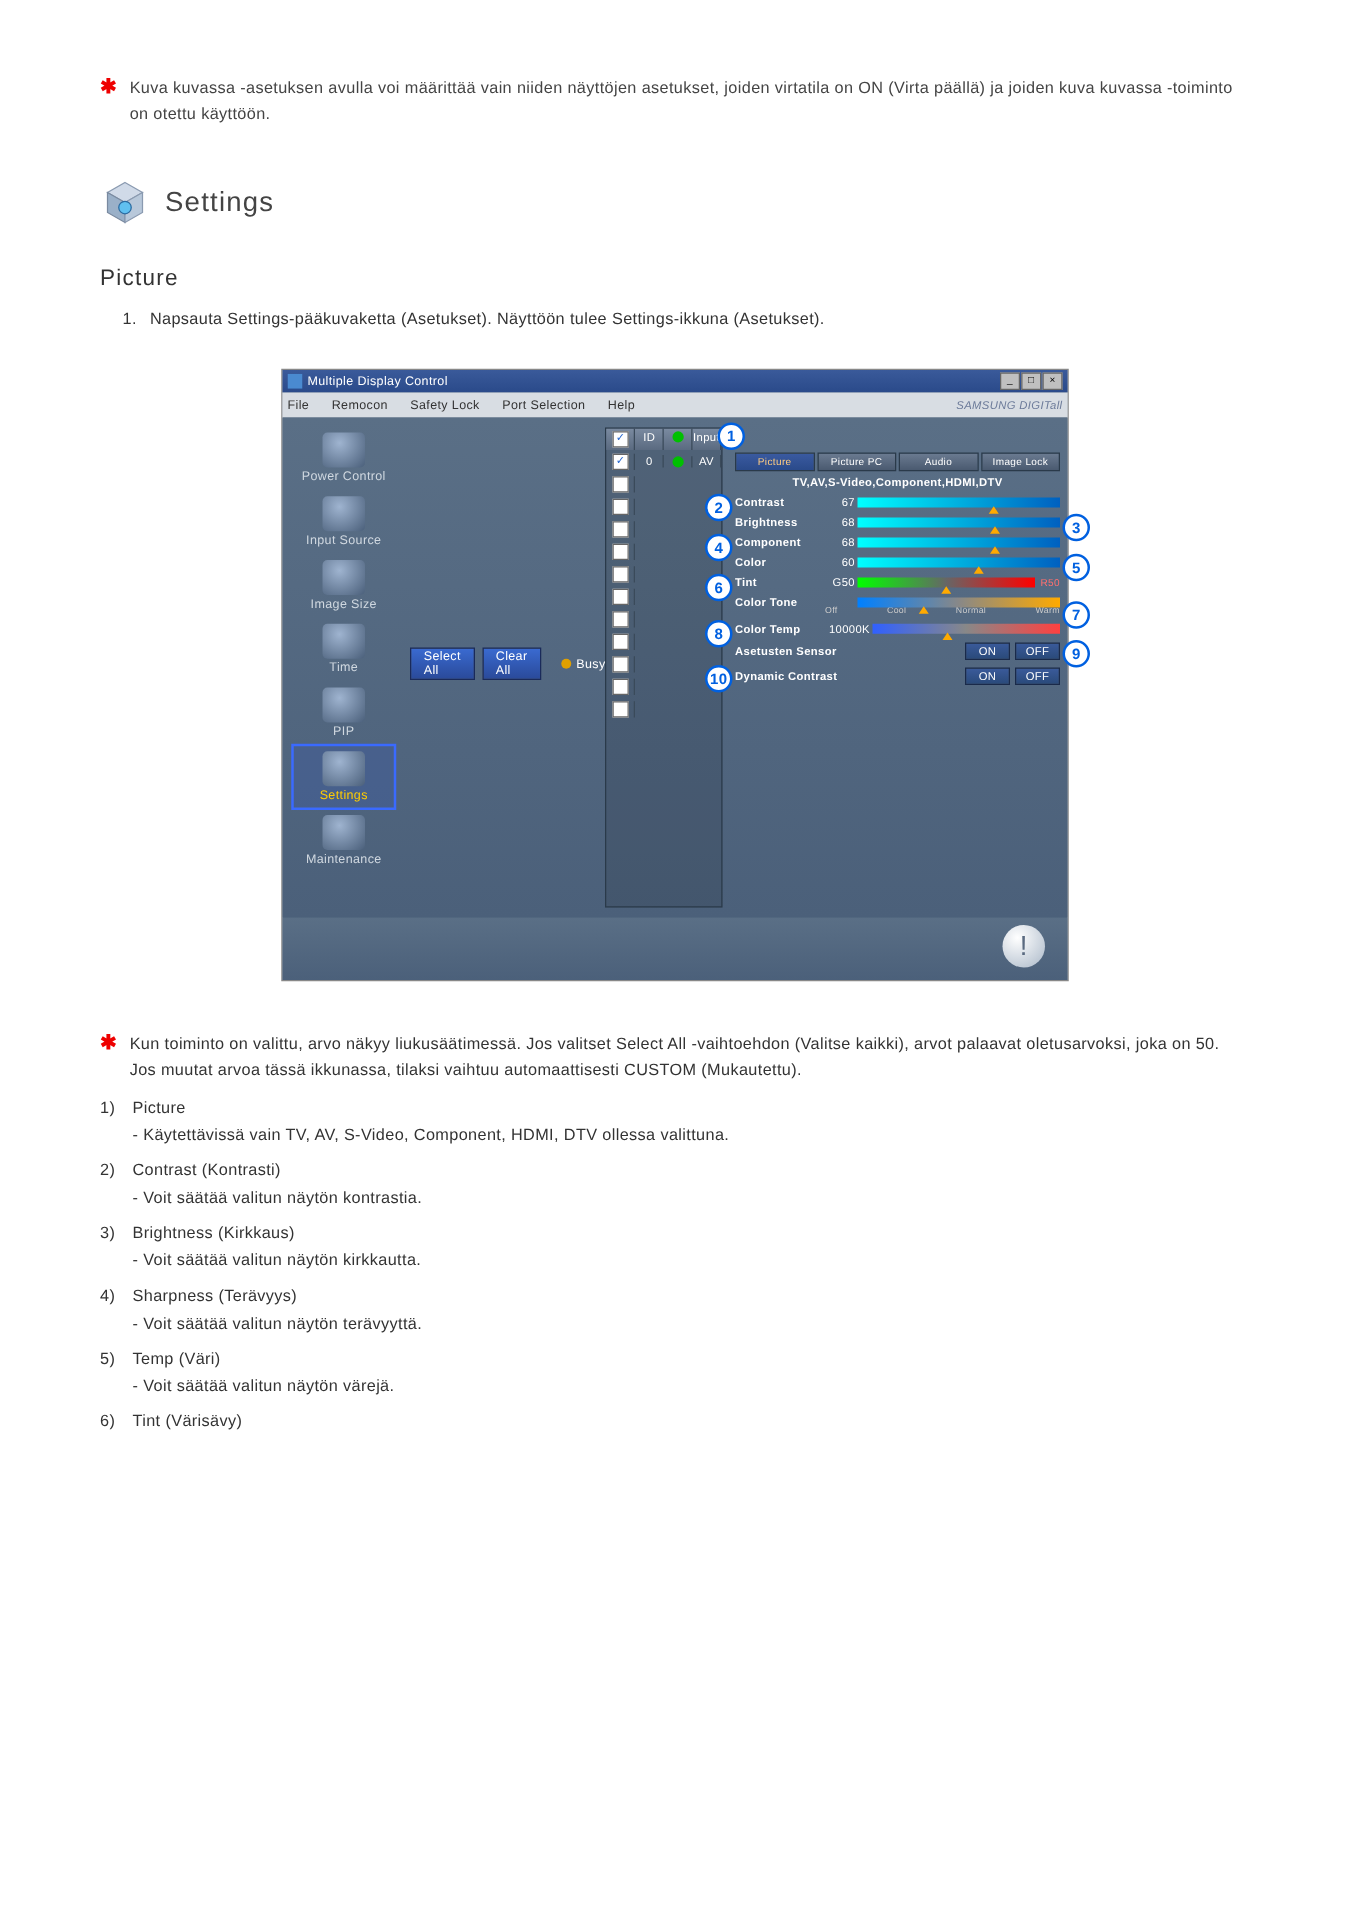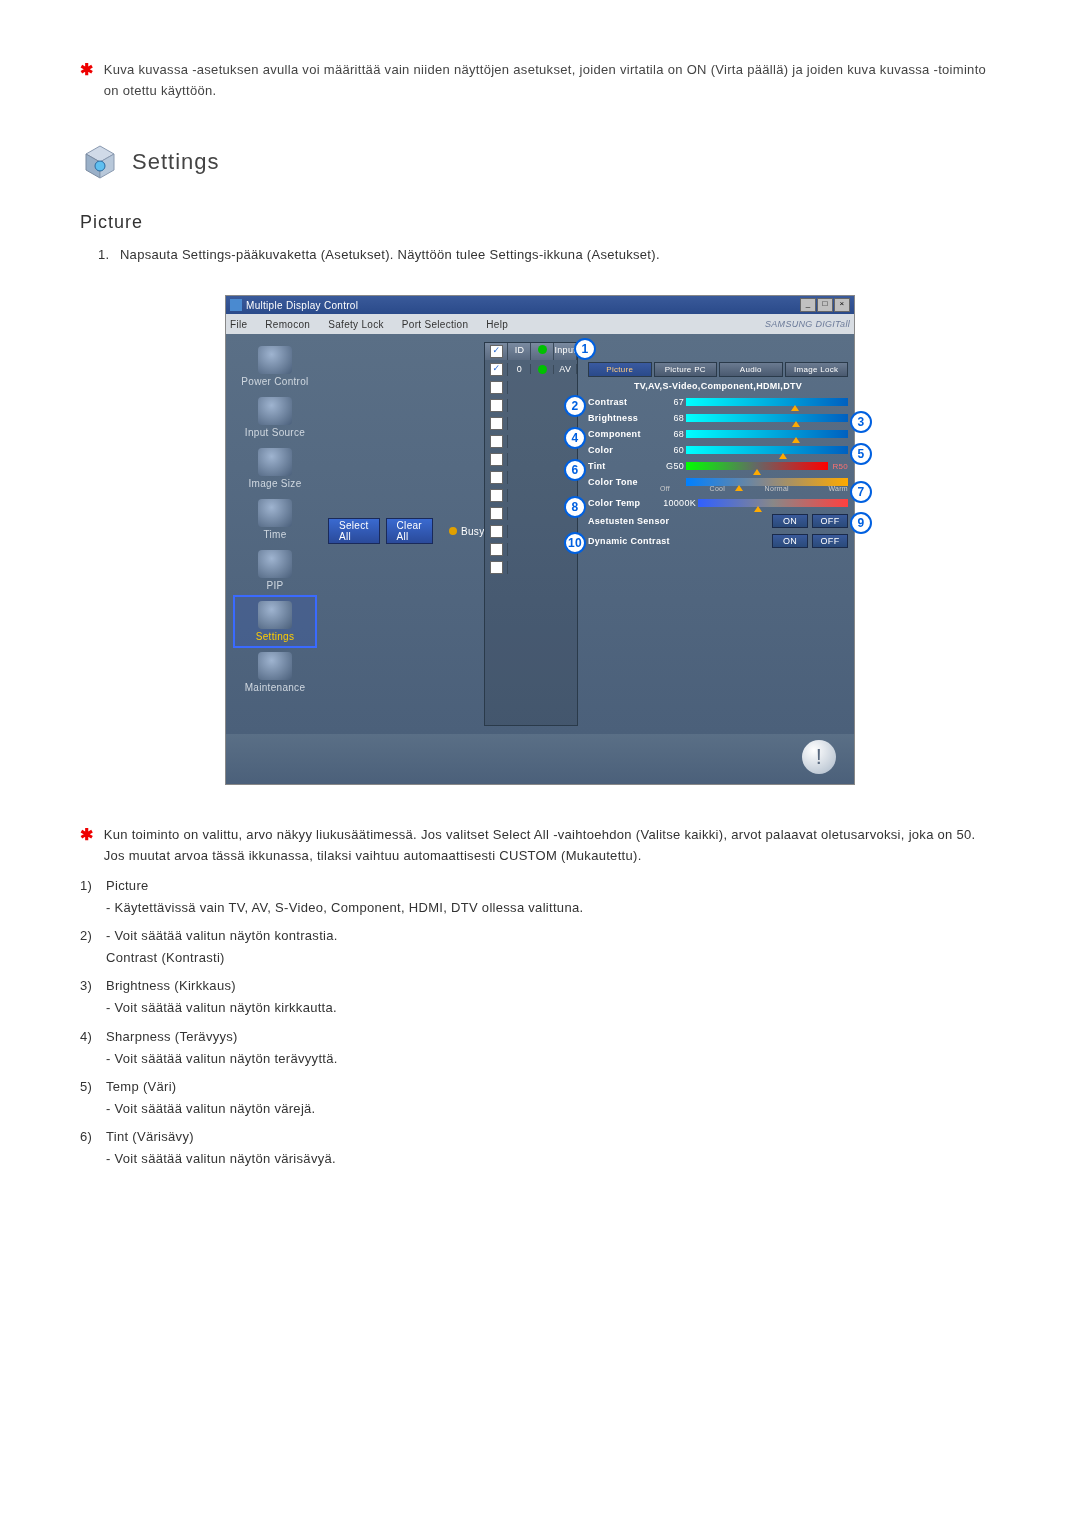--- a/index.html
+++ b/index.html
@@ -691,22 +691,22 @@
     <div class="desc-item">
       <div class="dn">1)</div>
       <div class="dt">
           <div>Picture</div>
           <div>- Käytettävissä vain TV, AV, S-Video, Component, HDMI, DTV ollessa valittuna.</div>
         </div>
     </div>
     <div class="desc-item">
       <div class="dn">2)</div>
       <div class="dt">
+          <div>Contrast (Kontrasti)</div>
           <div>- Voit säätää valitun näytön kontrastia.</div>
-          <div>Contrast (Kontrasti)</div>
         </div>
     </div>
     <div class="desc-item">
       <div class="dn">3)</div>
       <div class="dt">
           <div>Brightness (Kirkkaus)</div>
           <div>- Voit säätää valitun näytön kirkkautta.</div>
         </div>
     </div>
     <div class="desc-item">
@@ -720,17 +720,16 @@
       <div class="dn">5)</div>
       <div class="dt">
           <div>Temp (Väri)</div>
           <div>- Voit säätää valitun näytön värejä.</div>
         </div>
     </div>
     <div class="desc-item">
       <div class="dn">6)</div>
       <div class="dt">
           <div>Tint (Värisävy)</div>
-          <div>- Voit säätää valitun näytön värisävyä.</div>
         </div>
     </div>
   </div>
 </div>
 
 </body></html>

